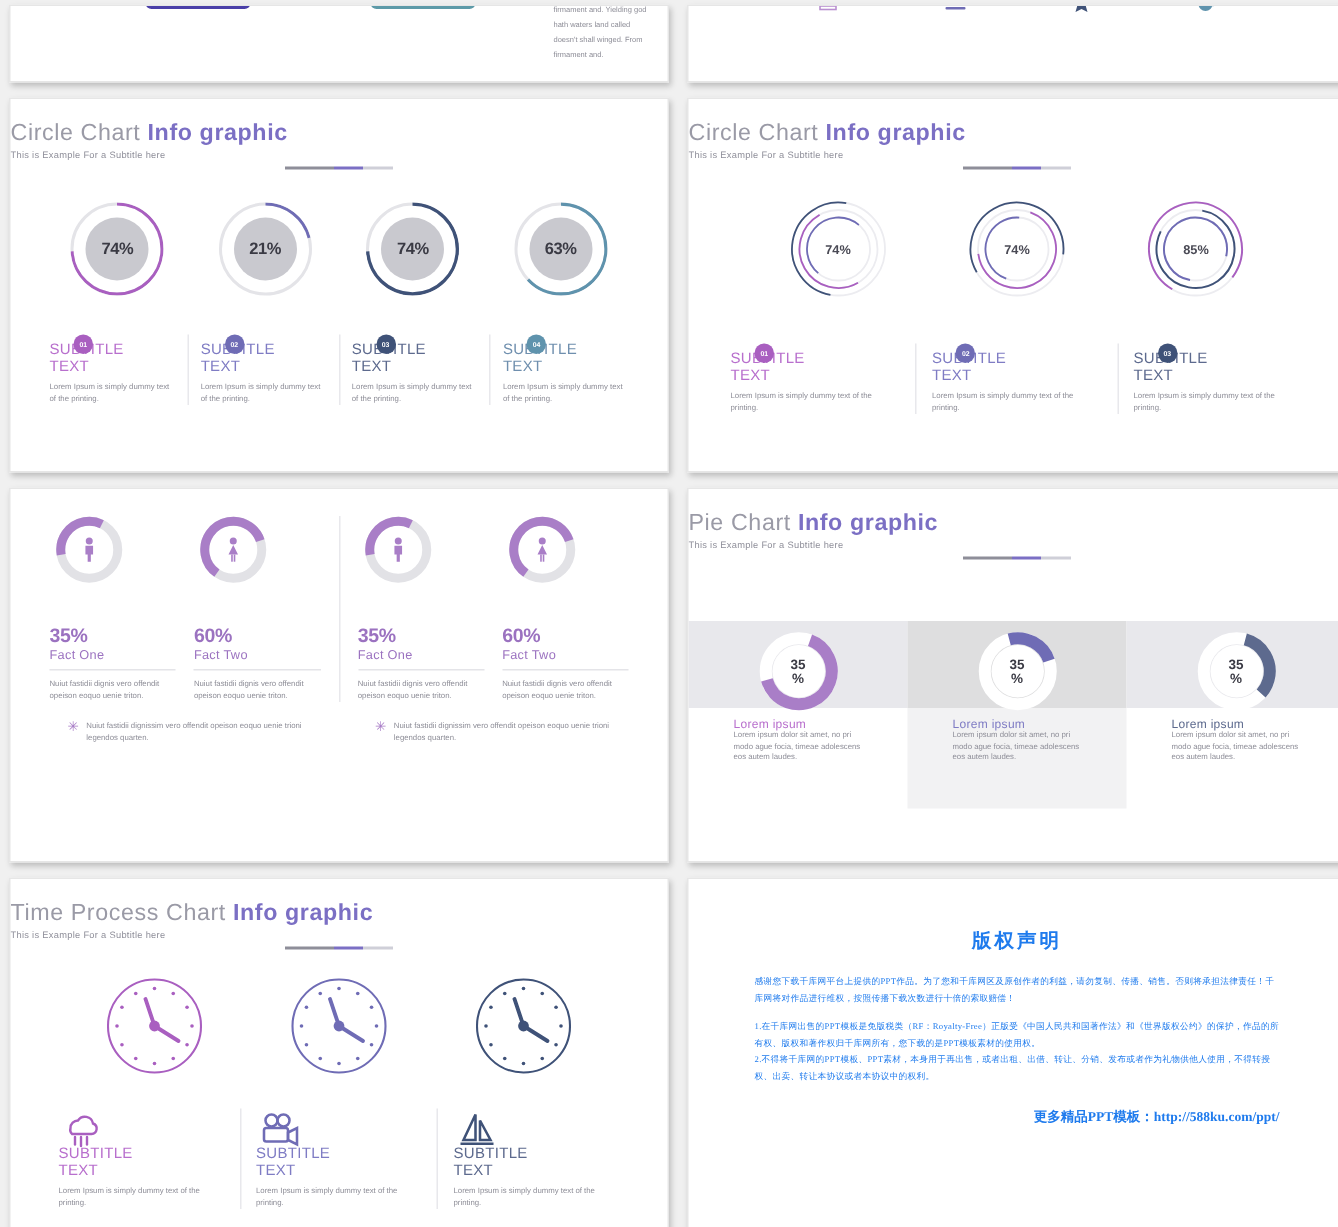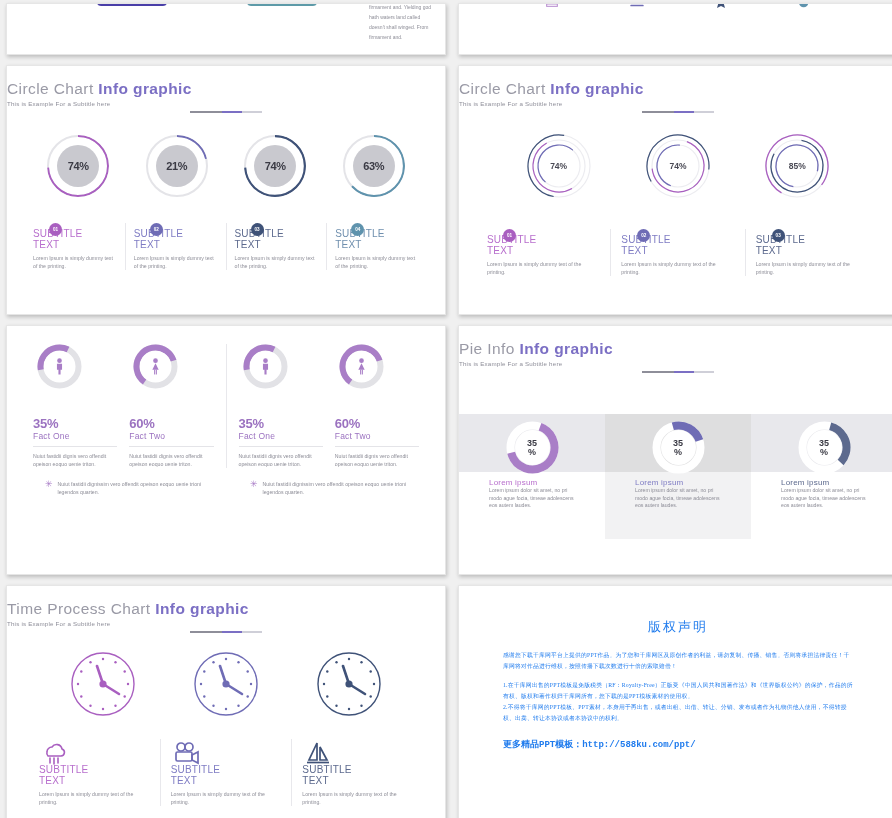--- a/index.html
+++ b/index.html
@@ -109,25 +109,25 @@
   .li-bd { font-size:5.2px; line-height:7.6px; color:#8d8d97; }
 
   
   .clocks { display:flex; justify-content:space-around; margin-top:18px; padding:0 34px; }
   .legend-c { display:flex; margin-top:22px; padding:0 22px; }
   .legend-c .leg-item { padding: 0 10px; }
   .ic { height:26px; display:flex; align-items:flex-end; margin-left:2px; }
 
   
   .cw { padding: 32px 44px 0; color:#1f7bed; }
-  .cw h2 { text-align:center; font-size:13px; letter-spacing:2px; font-weight:400;
+  .cw h2 { text-align:center; font-size:13px; letter-spacing:2px; font-weight:700;
      font-family:"Liberation Serif", serif; margin-bottom: 14px; }
   .cw p { font-size:5.8px; line-height:11px; font-family:"Liberation Serif", serif; letter-spacing:.2px; }
   .cw .gap { height:8px; }
-  .cw .more { font-size:9px; font-weight:700; margin-top:14px; font-family:Liberation Mono, monospace; }
+  .cw .more { font-size:9px; font-weight:700; margin-top:14px; font-family:Liberation Serif, serif;text-align:right; }
 
   
   .tc-left { position:relative; height:100%; }
   .tc-left .chip { position:absolute; border-radius:4px; color:#fff; font-size:4px; padding:2px 3px;}
   .tc-lines { position:absolute; right:14px; top:-2px; font-size:5px; line-height:10px; color:#8d8d97; }
   .tc-right { display:flex; justify-content:space-around; align-items:flex-start; padding:0 50px; height:100%; }
 </style>
 </head>
 <body>
 
@@ -424,21 +424,21 @@
       <div class="note">
         <span class="star">✳</span>
         <span class="note-tx">Nuiut fastidii dignissim vero offendit opeison eoquo uenie trioni legendos quarten.</span>
       </div>
     </div>
   </div>
 
   <div class="slide">
     <div class="ttl-wrap">
       <div class="ttl">
-        <span class="g">Pie Info</span>
+        <span class="g">Pie Chart</span>
         <span class="p">Info graphic</span>
       </div>
       <div class="sub">This is Example For a Subtitle here</div>
       <div class="rule"></div>
     </div>
 
     <div class="band">
       <div class="b1"></div>
       <div class="b2"></div>
       <div class="b3"></div>

